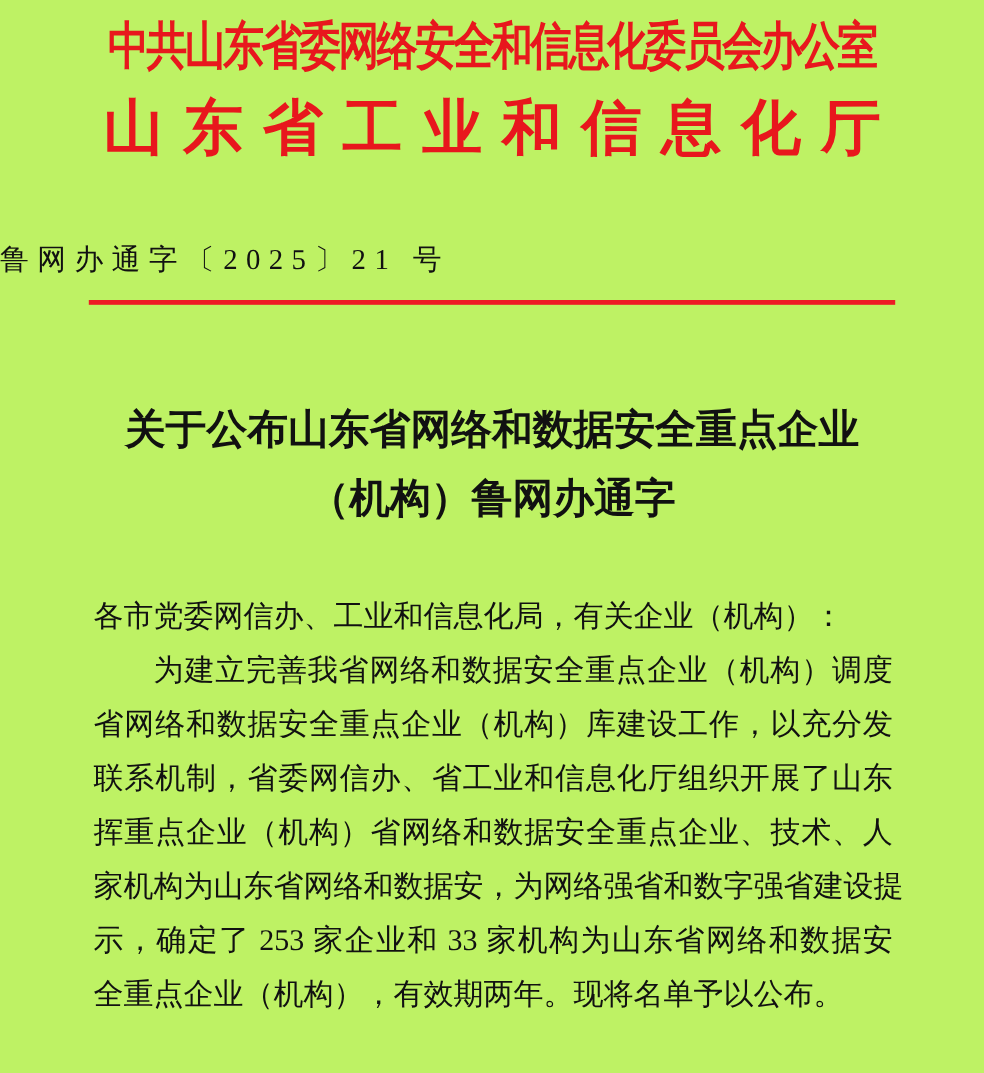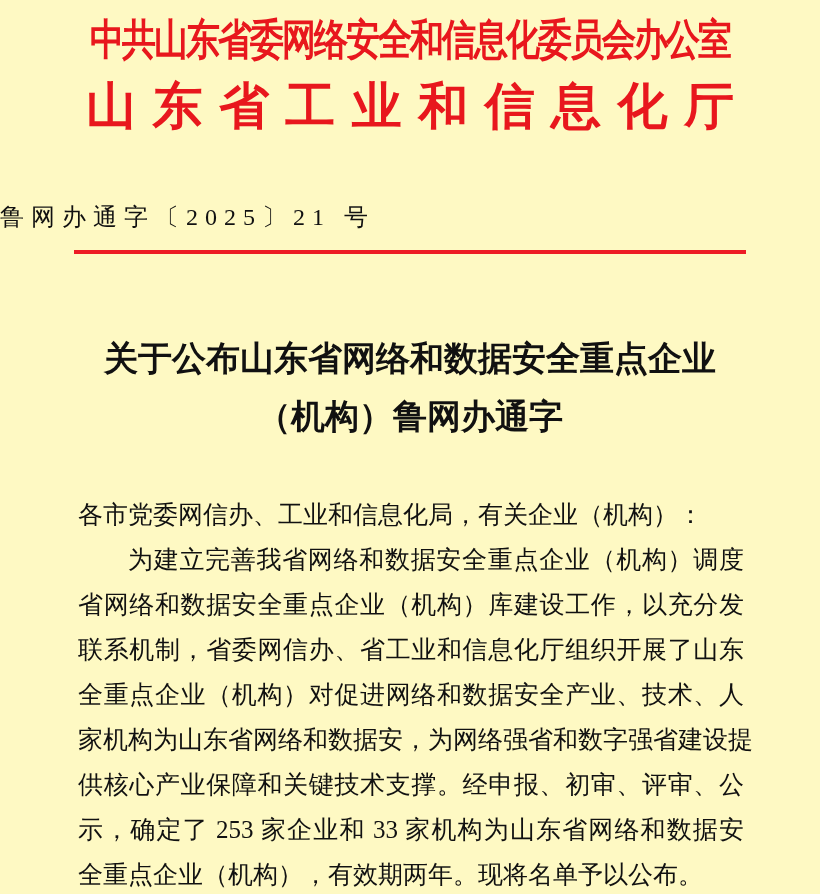--- a/index.html
+++ b/index.html
@@ -5,21 +5,21 @@
   html, body {
     margin: 0;
     padding: 0;
     background: #ffffff;
   }
   .page {
     position: relative;
     width: 820px;
     height: 894px;
     margin: 0 auto;
-    background: #fef9c3;
+    background: #bef264;
     overflow: hidden;
     font-family: "Liberation Serif", "DejaVu Serif", serif;
     color: #1a1a1a;
   }
   
   .letterhead {
     padding-top: 16px;
   }
   .org-line1 {
     color: #e8171d;
@@ -107,20 +107,19 @@
   <div class="doc-title">
     <div>关于公布山东省网络和数据安全重点企业</div>
     <div>（机构）鲁网办通字</div>
   </div>
 
   <div class="notice-body">
     <div class="body-line left">各市党委网信办、工业和信息化局，有关企业（机构）：</div>
     <div class="body-line indent">为建立完善我省网络和数据安全重点企业（机构）调度</div>
     <div class="body-line">省网络和数据安全重点企业（机构）库建设工作，以充分发</div>
     <div class="body-line">联系机制，省委网信办、省工业和信息化厅组织开展了山东</div>
-    <div class="body-line">全重点企业（机构）对促进网络和数据安全产业、技术、人</div>
+    <div class="body-line">挥重点企业（机构）省网络和数据安全重点企业、技术、人</div>
     <div class="body-line">家机构为山东省网络和数据安，为网络强省和数字强省建设提</div>
-    <div class="body-line">供核心产业保障和关键技术支撑。经申报、初审、评审、公</div>
     <div class="body-line">示，确定了 253 家企业和 33 家机构为山东省网络和数据安</div>
     <div class="body-line left">全重点企业（机构），有效期两年。现将名单予以公布。</div>
   </div>
 
 </div>
 
 </body></html>

